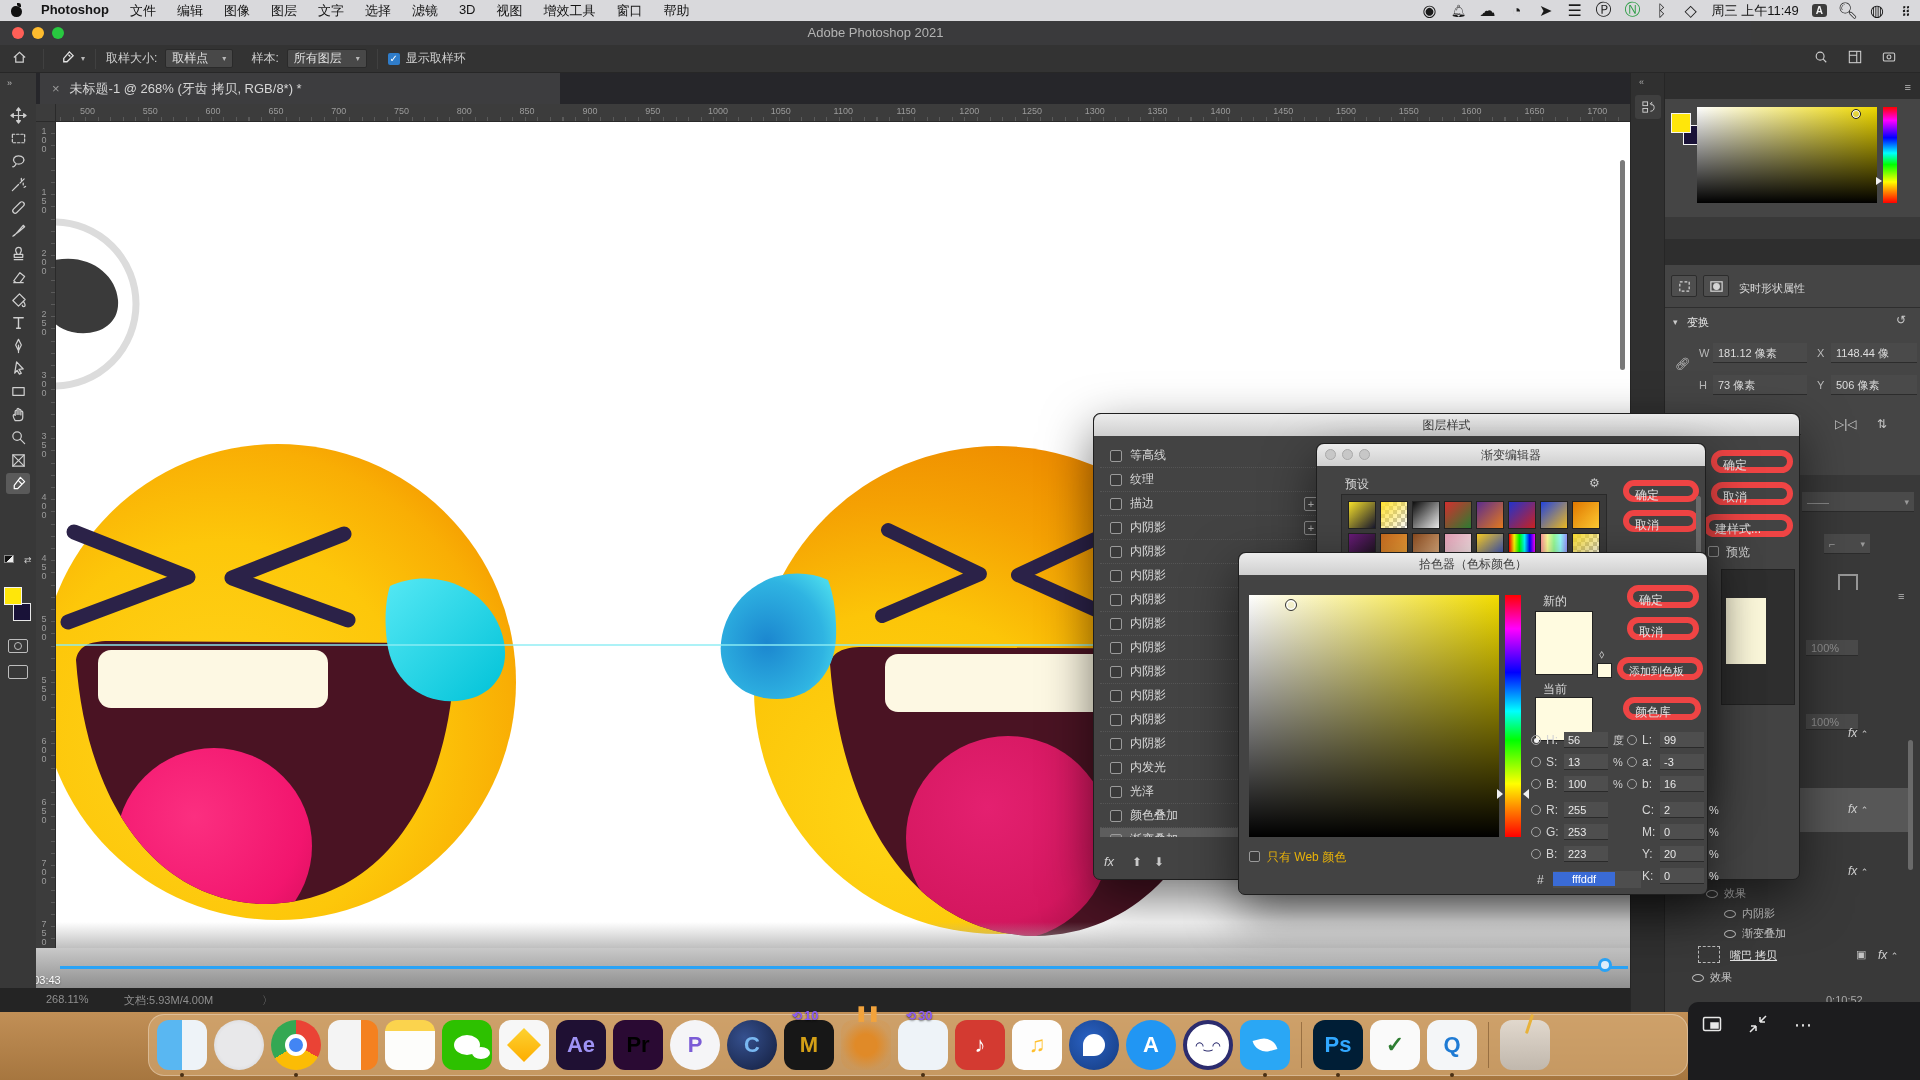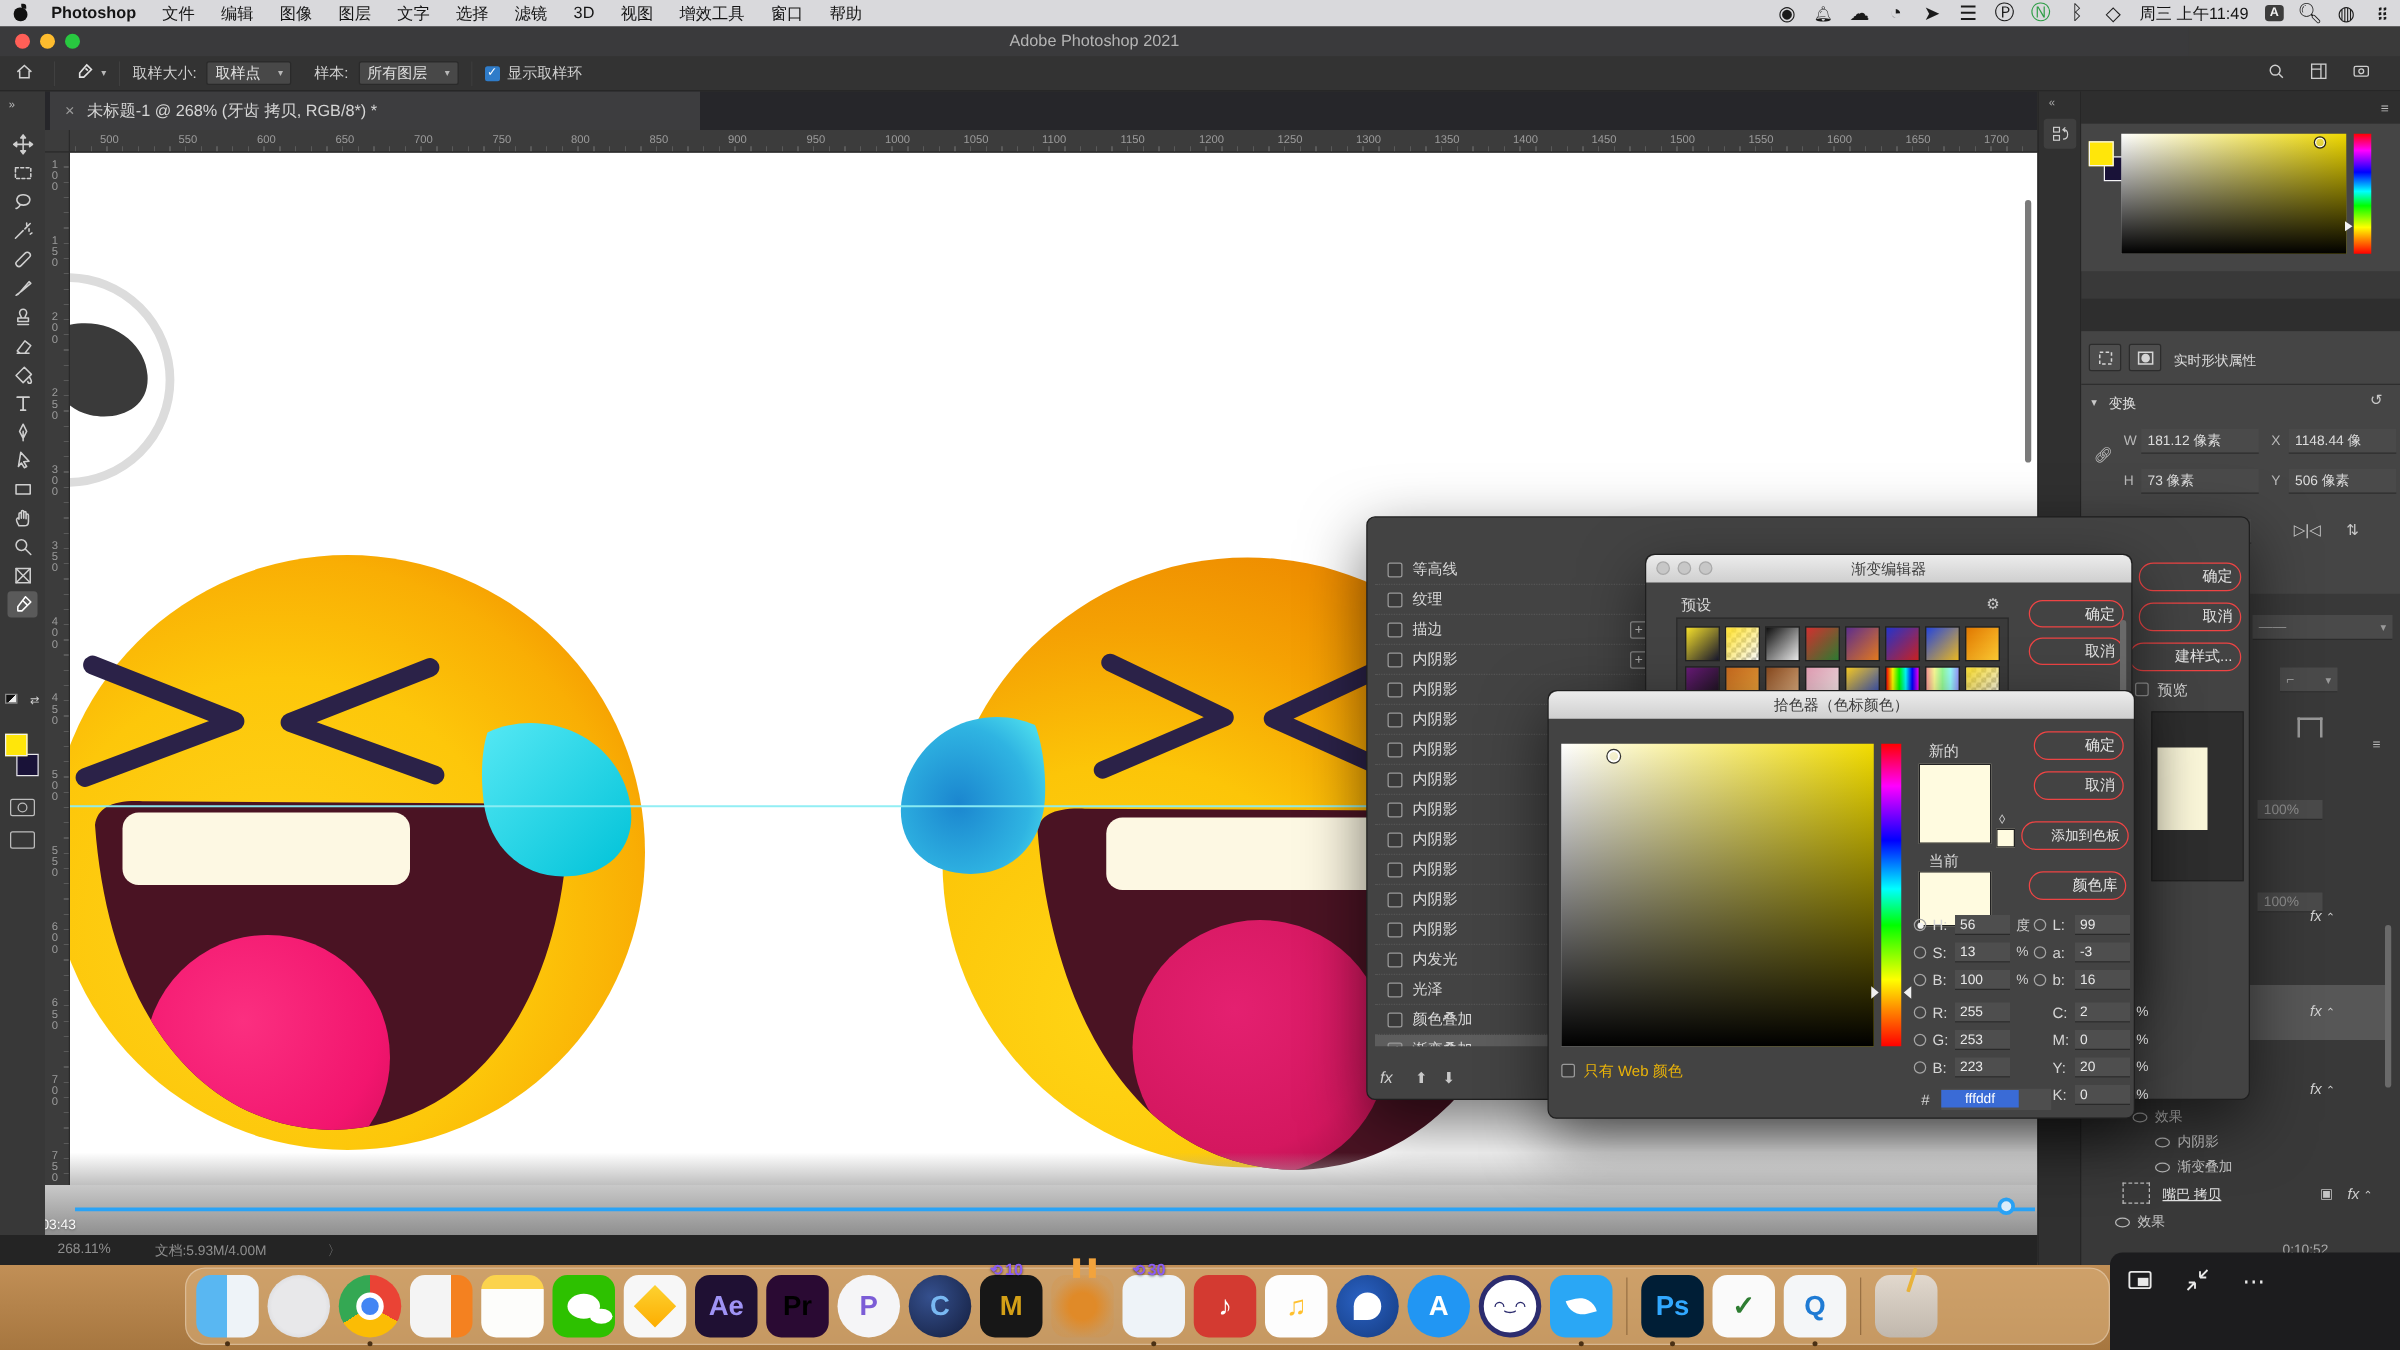--- a/index.html
+++ b/index.html
@@ -96,21 +96,21 @@
   .layers-frag{position:absolute;color:#c4c4c4;font-size:11px;}
   .eye{display:inline-block;width:12px;height:8px;border:1px solid #b9b9b9;border-radius:50%;margin-right:6px;position:relative;top:1px;}
   .fxrow{position:absolute;color:#cfcfcf;font-size:12px;font-style:italic;}
   .hlrow{position:absolute;left:1798px;top:788px;width:112px;height:44px;background:#575757;z-index:21;}
 
   
   .dialog{position:absolute;background:#434343;border-radius:7px;box-shadow:0 18px 50px rgba(0,0,0,.55);border:1px solid #1f1f1f;}
   .dlg-title{position:absolute;left:0;top:0;right:0;height:22px;background:linear-gradient(#ececec,#cfcfcf);border-radius:7px 7px 0 0;text-align:center;font-size:12px;color:#3b3b3b;line-height:22px;}
   .dlg-lights{position:absolute;left:8px;top:5px;display:flex;gap:6px;}
   .dlg-lights i{width:11px;height:11px;border-radius:50%;background:#c7c7c7;border:1px solid #aaa;}
-  .pill{position:absolute;border:1px solid #ef4444;border-radius:13px;color:#e3e3e3;font-size:12px;text-align:right;background:transparent;}
+  .pill{position:absolute;border:6px solid #ef4444;border-radius:13px;color:#e3e3e3;font-size:12px;text-align:left;background:transparent;}
   .effect-row{position:absolute;left:6px;width:226px;height:24px;display:flex;align-items:center;border-bottom:1px dotted #555;}
   .effect-row.sel{background:#5d5d5d;}
   .fxcheck{width:12px;height:12px;border:1px solid #9a9a9a;border-radius:2px;background:#3a3a3a;margin:0 8px 0 10px;font-size:10px;line-height:12px;text-align:center;color:#fff;}
   .fxcheck.on{background:#6b6b6b;}
   .effect-label{color:#d8d8d8;font-size:12px;flex:1;}
   .effect-plus{width:14px;height:14px;border:1px solid #9a9a9a;border-radius:2px;color:#cfcfcf;font-size:11px;line-height:12px;text-align:center;margin-right:8px;}
 
   .preset{position:absolute;width:28px;height:28px;border:1px solid #222;}
   .checker{background-image:linear-gradient(45deg,#bbb 25%,transparent 25%,transparent 75%,#bbb 75%),linear-gradient(45deg,#bbb 25%,#fff 25%,#fff 75%,#bbb 75%);background-size:8px 8px;background-position:0 0,4px 4px;}
 
@@ -554,20 +554,21 @@
   <div class="abs" style="left:1698px;top:946px;width:22px;height:17px;border:1px dashed #bbb;z-index:21;"></div>
   <div class="layers-frag" style="left:1730px;top:948px;text-decoration:underline;color:#e0e0e0;z-index:21;">嘴巴 拷贝</div>
   <div class="layers-frag" style="left:1856px;top:948px;z-index:21;">▣</div>
   <div class="fxrow" style="left:1878px;top:948px;z-index:21;"><span>fx</span> <span style="font-style:normal;font-size:9px;">⌃</span></div>
   <div class="layers-frag" style="left:1692px;top:970px;z-index:21;"><span class="eye"></span><span>效果</span></div>
   <div class="layers-frag" style="left:1826px;top:994px;color:#a8a8a8;z-index:21;">0:10:52</div>
   <div class="vscroll" style="left:1908px;top:740px;width:5px;height:130px;z-index:22;"></div>
   <div class="vscroll" style="left:1620px;top:160px;width:5px;height:210px;z-index:22;background:#7a7a7a;"></div>
 
   <div class="dialog" style="left:1093px;top:413px;width:707px;height:467px;z-index:26;">
+    <div class="dlg-title">图层样式</div>
     <div id="ls-effects" style="position:absolute;left:0;top:24px;width:240px;bottom:42px;overflow:hidden;">
         <div class="effect-row" style="top: 6px;">
           <span class="fxcheck"></span>
           <span class="effect-label">等高线</span>
         </div>
         <div class="effect-row" style="top: 30px;">
           <span class="fxcheck"></span>
           <span class="effect-label">纹理</span>
         </div>
         <div class="effect-row" style="top: 54px;">

